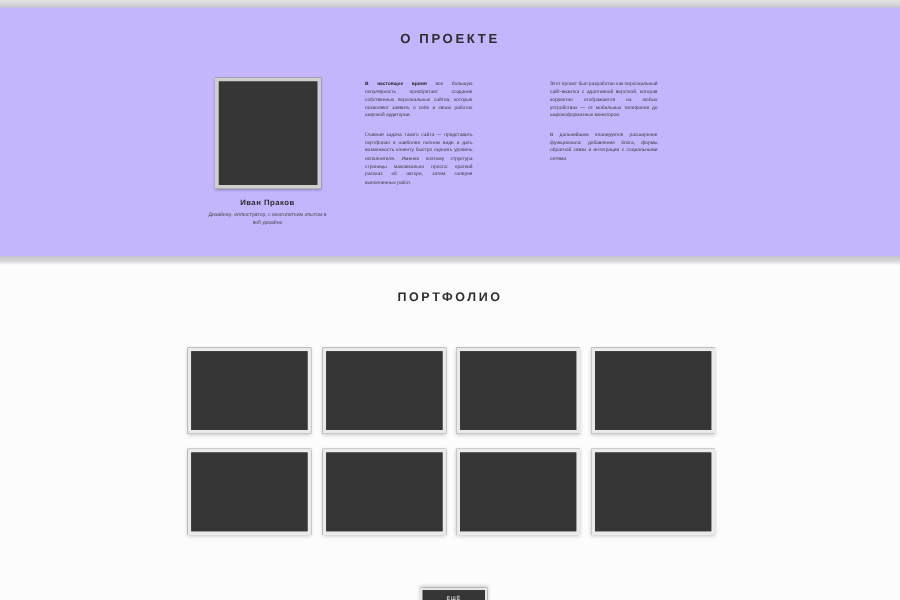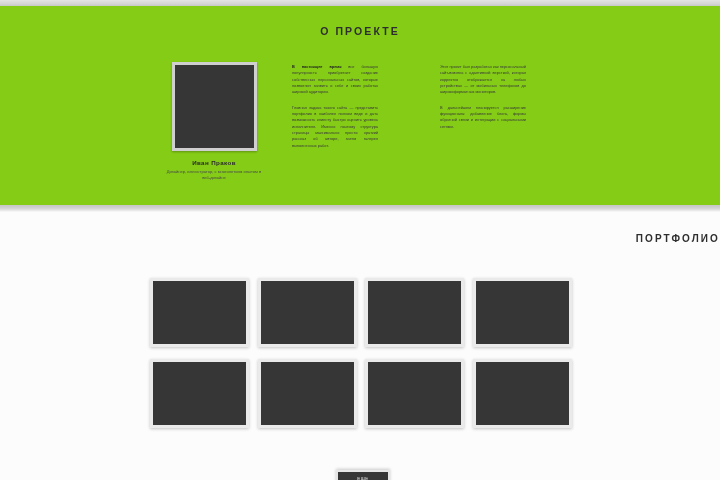--- a/index.html
+++ b/index.html
@@ -7,21 +7,21 @@
     width:720px;height:480px;overflow:hidden;
     background:#fcfcfc;
     font-family:"Liberation Sans", sans-serif;
     color:#2c2c2c;
     position:relative;
   }
 
   
   .about-section{
     position:absolute;left:0;top:0;width:720px;height:212px;
-    background:#84cc16;
+    background:#c4b5fd;
     overflow:hidden;
   }
   .about-section .top-hairline{
     position:absolute;left:0;top:0;width:720px;height:6px;
     background:linear-gradient(to bottom,#e4e4e4 0%,#d6d6d6 60%,#c8c8c8 100%);
   }
   .about-section .bottom-fade{
     position:absolute;left:0;bottom:0;width:720px;height:7px;
     background:linear-gradient(to bottom,#c6c6c6 0%,#d2d2d2 45%,#eaeaea 80%,#fbfbfb 100%);
   }
@@ -66,21 +66,21 @@
     font-size:3.9px;line-height:1.62;
     color:#3a3a3a;text-align:justify;
   }
   .col p .lead{ font-weight:bold;color:#232323; }
 
   
   .portfolio-section{
     position:absolute;left:0;top:212px;width:720px;height:268px;
     background:#fcfcfc;
   }
-  .portfolio-title{ top:233px; font-size:10px;text-align:right; }
+  .portfolio-title{ top:233px; font-size:10px; }
 
   .grid{
     position:absolute;left:150px;top:278px;
     width:422px;
   }
   .grid-row{
     display:flex;justify-content:space-between;
     margin-bottom:12px;
   }
   .tile{

